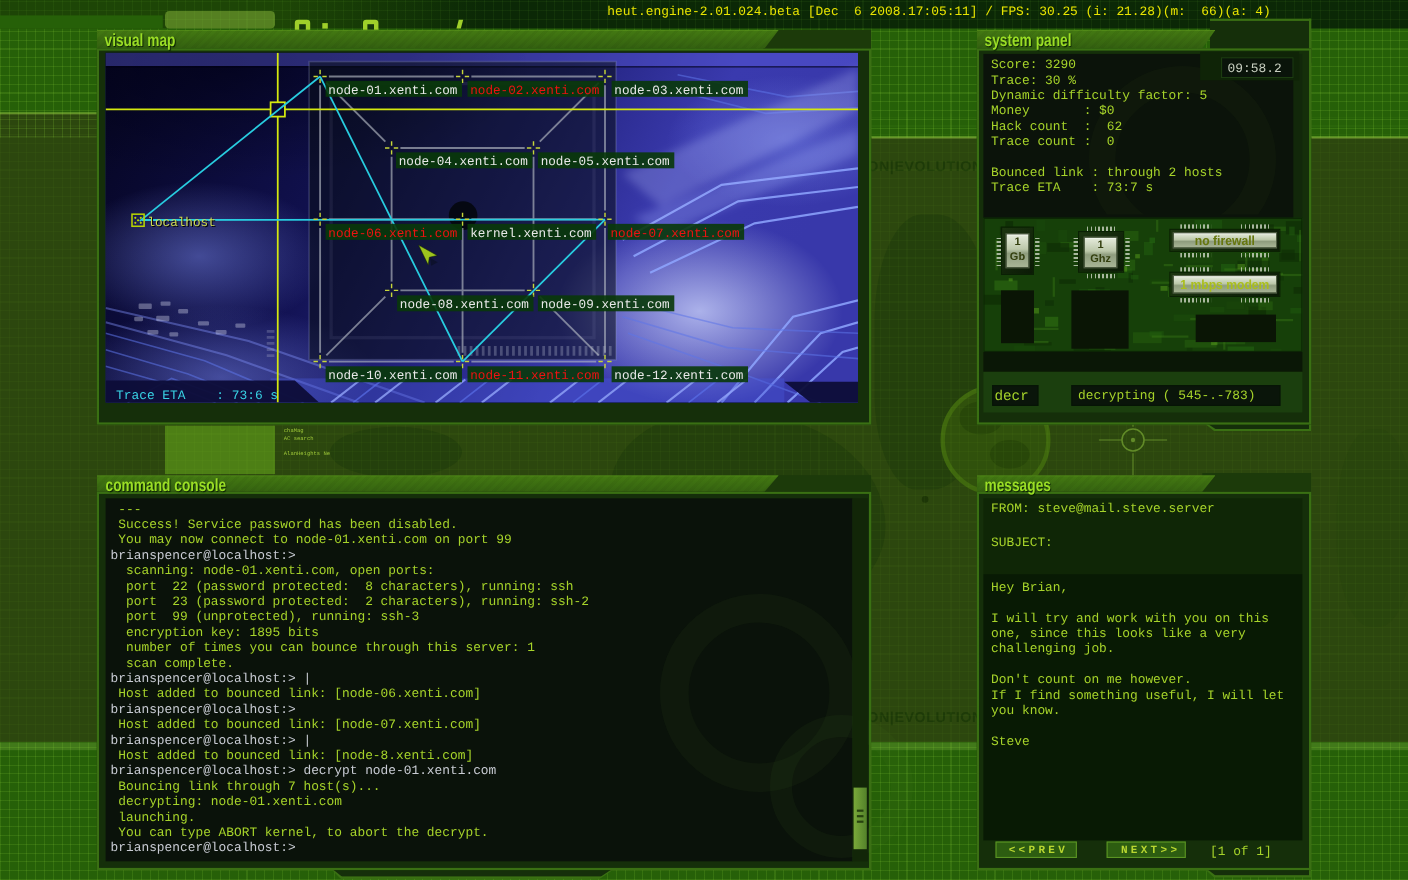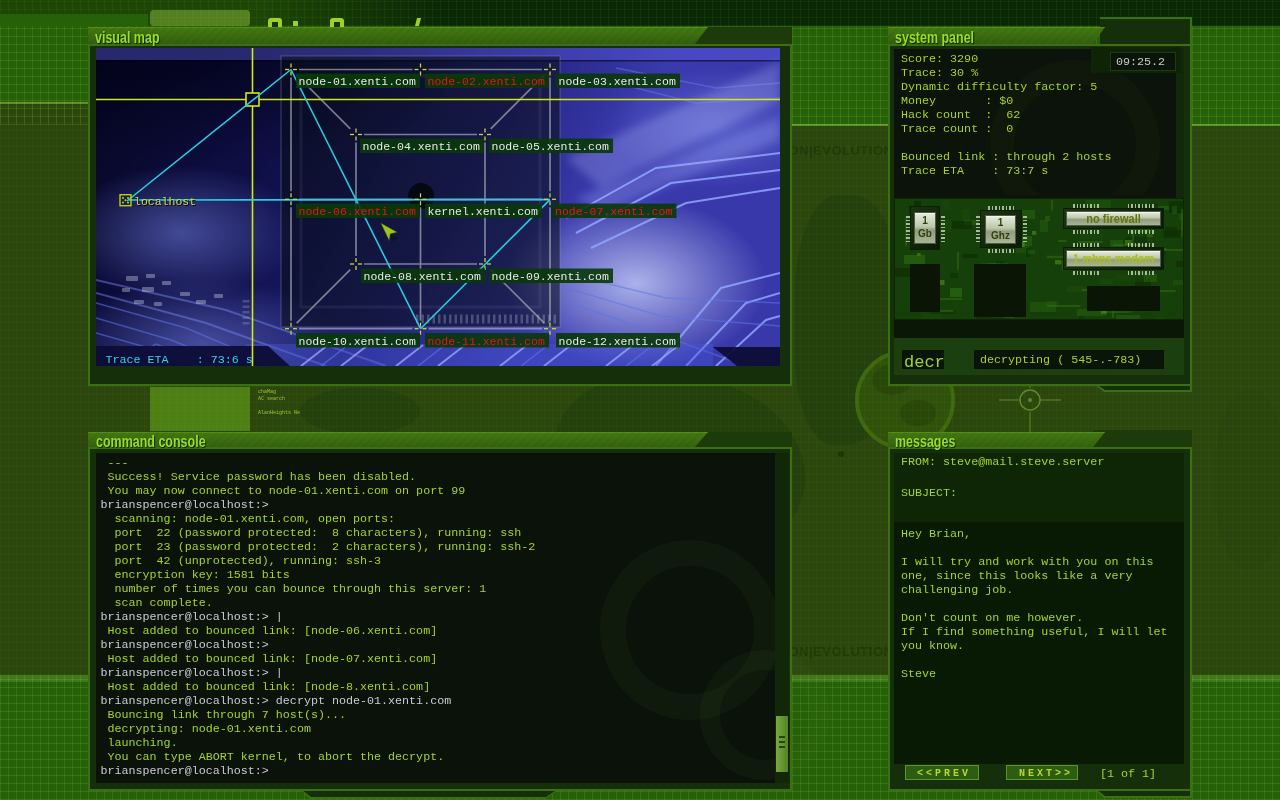--- a/index.html
+++ b/index.html
@@ -88,20 +88,21 @@
     <circle cx="45" cy="40" r="10" fill="none" stroke="#618a28" stroke-width="1.4"></circle>
     <circle cx="45" cy="40" r="2" fill="#618a28"></circle>
     <line x1="14" y1="40" x2="35" y2="40" stroke="#618a28" stroke-width="1"></line>
     <line x1="55" y1="40" x2="76" y2="40" stroke="#618a28" stroke-width="1"></line>
     <line x1="45" y1="52" x2="45" y2="72" stroke="#618a28" stroke-width="1"></line>
     <line x1="45" y1="8" x2="45" y2="28" stroke="#618a28" stroke-width="1"></line>
   </svg>
 
   <div class="abs" id="topbar"></div>
   <div class="abs" id="topbar2"></div>
+  <div class="abs" id="topbartext">heut.engine-2.01.024.beta [Dec  6 2008.17:05:11] / FPS: 30.25 (i: 21.28)(m:  66)(a: 4)</div>
   <div class="abs grid" id="gridtop"></div>
   <div class="abs" style="left:0;top:102px;width:88px;height:1.5px;background:rgba(170,220,80,0.45);z-index:2"></div>
   <div class="abs" style="left:792px;top:124px;width:96px;height:1.5px;background:rgba(170,220,80,0.45);z-index:2"></div>
   <div class="abs" style="left:1192px;top:124px;width:88px;height:1.5px;background:rgba(170,220,80,0.45);z-index:2"></div>
   <div class="abs grid" id="gridmid"></div>
   <div class="abs grid" id="gridbot"></div>
 
   <div class="panel">
     <div class="pframe" style="left:88px;top:44px;width:704px;height:342px"></div>
     <div class="phead" style="left:88px;top:27px;width:620px;clip-path:polygon(0 0,620px 0,607px 17px,0 17px)">
@@ -370,21 +371,21 @@
 Trace: 30 %
 Dynamic difficulty factor: 5
 Money       : $0
 Hack count  :  62
 Trace count :  0
 
 Bounced link : through 2 hosts
 Trace ETA    : 73:7 s</pre>
     <div class="abs" style="left:1091px;top:47px;width:90px;height:26px;background:#0f2407;z-index:13"></div>
     <div class="abs" style="left:1110px;top:52px;width:66px;height:19px;background:#0a140a;border:1px solid #1c3c10;z-index:14"></div>
-    <div class="abs" style="left:1116px;top:55px;z-index:15;font-size:11.7px;color:#c8cfc0">09:25.2</div>
+    <div class="abs" style="left:1116px;top:55px;z-index:15;font-size:11.7px;color:#c8cfc0">09:58.2</div>
 
     <div class="abs" id="hwarea" style="left:894px;top:198px;width:290px;height:122px;z-index:12;background:#16400a;overflow:hidden"><svg id="hwtex" width="290" height="122">
           <rect width="290" height="122" fill="#164009"></rect>
           <rect x="168" y="63" width="27" height="9" fill="#2d6a12" opacity="0.6257733821868896"></rect>
           <rect x="151" y="18" width="5" height="5" fill="#226010" opacity="0.7488131523132324"></rect>
           <rect x="206" y="81" width="13" height="5" fill="#1b4a0b" opacity="0.7097834706306457"></rect>
           <rect x="246" y="102" width="15" height="5" fill="#2d6a12" opacity="0.3681955814361572"></rect>
           <rect x="222" y="117" width="24" height="4" fill="#226010" opacity="0.6098229885101318"></rect>
           <rect x="16" y="32" width="17" height="10" fill="#226010" opacity="0.5566475868225098"></rect>
           <rect x="0" y="70" width="18" height="9" fill="#0e2c05" opacity="0.6914466857910156"></rect>
@@ -523,21 +524,21 @@
     <div class="abs" style="left:1063px;top:247px;width:101px;height:23px;background:linear-gradient(135deg,#1c3510,#0b1a06);border:1px solid #0a2004;z-index:13"></div>
     <div class="abs metal" style="left:1066px;top:250px;width:95px;height:17px;z-index:14"></div>
     <div class="abs btntext" style="left:1066px;top:252px;width:95px;z-index:15;color:#aabe1c">1 mbps modem</div>
 
     <div class="abs" style="left:910px;top:264px;width:30px;height:48px;background:#0a1505;z-index:13"></div>
     <div class="abs" style="left:974px;top:264px;width:52px;height:53px;background:#0a1505;z-index:13"></div>
     <div class="abs" style="left:1087px;top:286px;width:73px;height:25px;background:#0a1505;z-index:13"></div>
     <div class="abs" style="left:894px;top:320px;width:290px;height:18px;background:#0a1706;z-index:12"></div>
     <div class="abs" style="left:894px;top:338px;width:290px;height:37px;background:#1b3f0e;z-index:12"></div>
     <div class="abs" style="left:902px;top:350px;width:42px;height:19px;background:#0a150a;border:1px solid #061505;z-index:13"></div>
-    <div class="abs" style="left:904px;top:353px;z-index:14;font-size:17px;color:#a6d32a">decr</div>
+    <div class="abs" style="left:904px;top:353px;z-index:14;font-size:13px;color:#a6d32a">decr</div>
     <div class="abs" style="left:974px;top:350px;width:190px;height:19px;background:#0a150a;border:1px solid #061505;z-index:13"></div>
     <div class="abs" style="left:980px;top:353px;z-index:14;font-size:11.7px;color:#a6d32a">decrypting ( 545-.-783)</div>
   </div>
 
   <div class="panel">
     <div class="pframe" style="left:88px;top:447px;width:704px;height:344px"></div>
     <div class="abs" style="left:285px;top:789px;width:275px;height:10px;background:#3a7013;clip-path:polygon(15px 0,275px 0,260px 10px,25px 10px);z-index:9"></div>
     <div class="abs" style="left:285px;top:789px;width:275px;height:8px;background:#152f0a;clip-path:polygon(16px 0,273px 0,261px 8px,26px 8px);z-index:9"></div>
     <div class="phead" style="left:88px;top:432px;width:620px;clip-path:polygon(0 0,620px 0,607px 15px,0 15px)">
         <div class="stripes"></div>
@@ -547,22 +548,22 @@
     <div class="abs" style="left:96px;top:453px;width:679px;height:330px;background:#0a120a;z-index:12"></div>
     <div class="abs ring" style="left:600px;top:540px;width:180px;height:180px;border:26px solid rgba(80,125,40,0.07);z-index:12"></div>
     <div class="abs ring" style="left:700px;top:650px;width:130px;height:130px;border:20px solid rgba(80,125,40,0.08);z-index:12"></div>
     <pre class="abs" id="constext" style="left:100.5px;top:456px;z-index:13;font-size:11.7px;line-height:14px;font-family:'Liberation Mono',monospace;color:#a6d32a"><span style="color:#a6d32a"> ---</span>
 <span style="color:#a6d32a"> Success! Service password has been disabled.</span>
 <span style="color:#a6d32a"> You may now connect to node-01.xenti.com on port 99</span>
 <span style="color:#c9ccd4">brianspencer@localhost:&gt;</span>
 <span style="color:#a6d32a">  scanning: node-01.xenti.com, open ports:</span>
 <span style="color:#a6d32a">  port  22 (password protected:  8 characters), running: ssh</span>
 <span style="color:#a6d32a">  port  23 (password protected:  2 characters), running: ssh-2</span>
-<span style="color:#a6d32a">  port  42 (unprotected), running: ssh-3</span>
-<span style="color:#a6d32a">  encryption key: 1581 bits</span>
+<span style="color:#a6d32a">  port  99 (unprotected), running: ssh-3</span>
+<span style="color:#a6d32a">  encryption key: 1895 bits</span>
 <span style="color:#a6d32a">  number of times you can bounce through this server: 1</span>
 <span style="color:#a6d32a">  scan complete.</span>
 <span style="color:#c9ccd4">brianspencer@localhost:&gt; |</span>
 <span style="color:#a6d32a"> Host added to bounced link: [node-06.xenti.com]</span>
 <span style="color:#c9ccd4">brianspencer@localhost:&gt;</span>
 <span style="color:#a6d32a"> Host added to bounced link: [node-07.xenti.com]</span>
 <span style="color:#c9ccd4">brianspencer@localhost:&gt; |</span>
 <span style="color:#a6d32a"> Host added to bounced link: [node-8.xenti.com]</span>
 <span style="color:#c9ccd4">brianspencer@localhost:&gt; decrypt node-01.xenti.com</span>
 <span style="color:#a6d32a"> Bouncing link through 7 host(s)...</span>

